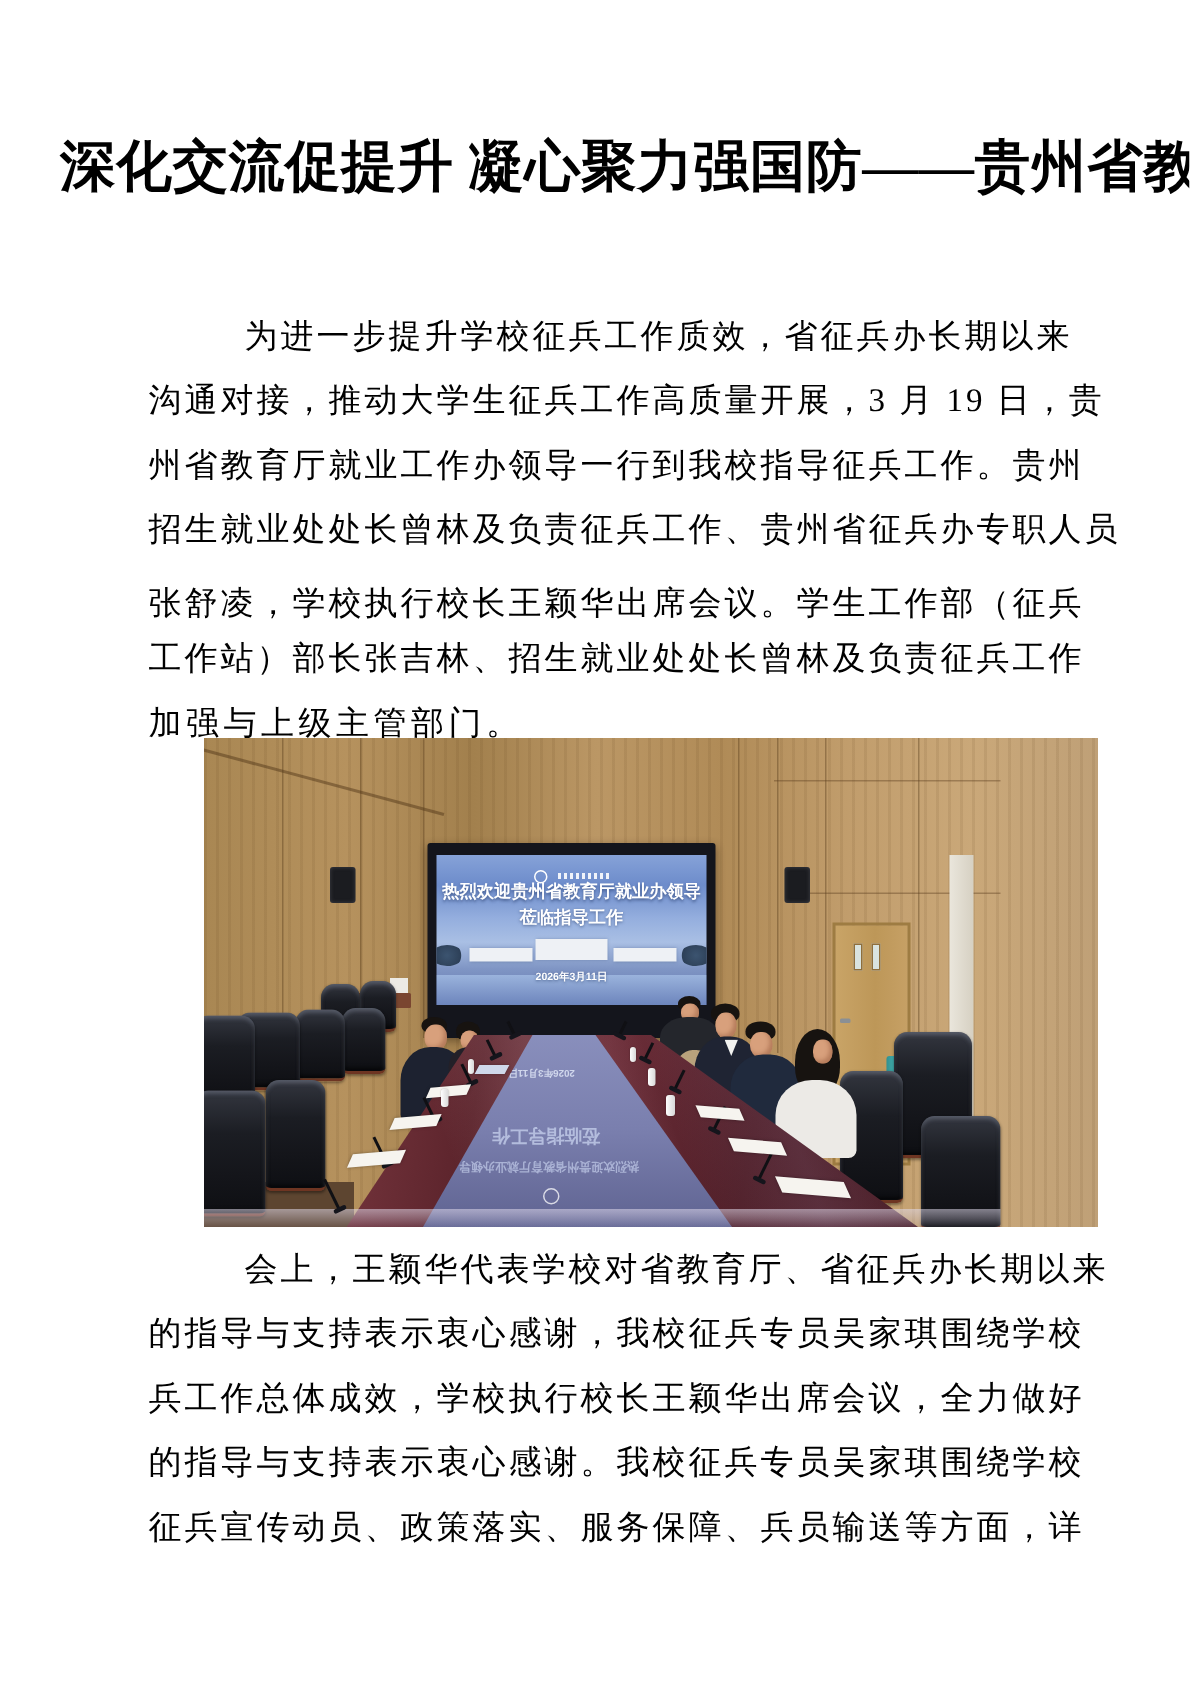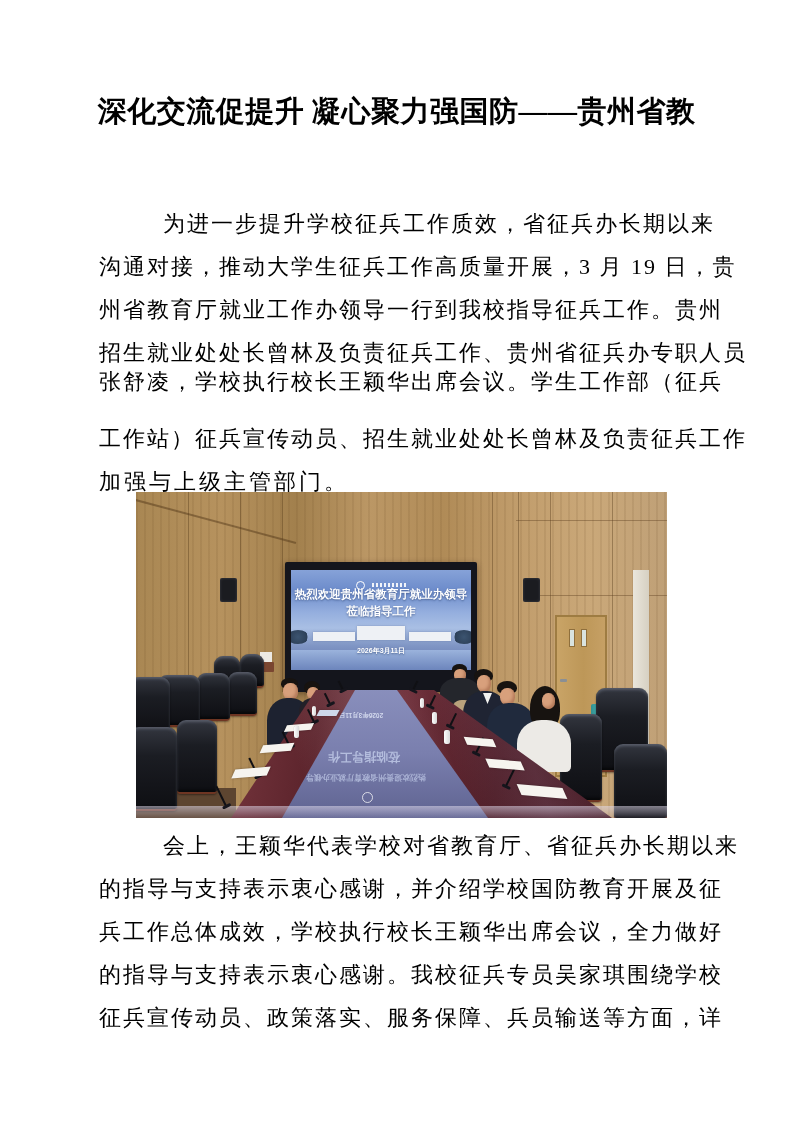--- a/index.html
+++ b/index.html
@@ -2,30 +2,30 @@
 <html><head>
 <meta charset="utf-8">
 <style>
   html,body{margin:0;padding:0;}
   body{width:793px;height:1122px;background:#ffffff;position:relative;
        font-family:"Liberation Serif","DejaVu Serif",serif;color:#000;}
   .page{position:absolute;inset:0;background:#ffffff;overflow:hidden;}
 
   
   .title-block{position:absolute;top:84px;left:40px;width:713px;text-align:center;
-               font-weight:700;font-size:29px;letter-spacing:.5px;}
+               font-weight:700;font-size:37px;letter-spacing:.5px;}
   .title-line{line-height:55px;white-space:nowrap;}
 
   
   .bline{position:absolute;left:99px;width:600px;height:43px;line-height:43px;
          font-size:22px;letter-spacing:2px;white-space:nowrap;overflow:visible;}
   .indent{padding-left:64px;}
 
   
-  .photo{position:absolute;left:136px;top:492px;width:531px;height:326px;overflow:hidden;
+  .photo{position:absolute;left:136px;top:492px;width:596px;height:326px;overflow:hidden;
     background:
       repeating-linear-gradient(90deg, rgba(92,62,26,.10) 0 2px, rgba(255,255,255,0) 2px 8px),
       linear-gradient(90deg,#a98753 0%,#b6925e 16%,#a2804d 30%,#bb9765 44%,#b08b57 58%,#c19d6c 72%,#caa879 86%,#bfa077 100%);}
   .photo *{position:absolute;}
   .seam{background:rgba(80,52,22,.38);}
   .hseam{background:rgba(90,60,30,.40);}
   .diag{left:-4px;top:6px;width:170px;height:2px;background:rgba(75,48,20,.45);
         transform:rotate(15deg);transform-origin:left top;}
 
   .speaker{width:17px;height:24px;background:#1b1c20;border-radius:2px;
@@ -99,22 +99,22 @@
 
   <div class="title-block">
     <div class="title-line">深化交流促提升 凝心聚力强国防——贵州省教</div>
   </div>
 
   <div>
     <div class="bline indent" style="top:202px">为进一步提升学校征兵工作质效，省征兵办长期以来</div>
     <div class="bline" style="top:245px">沟通对接，推动大学生征兵工作高质量开展，3 月 19 日，贵</div>
     <div class="bline" style="top:288px">州省教育厅就业工作办领导一行到我校指导征兵工作。贵州</div>
     <div class="bline" style="top:331px">招生就业处处长曾林及负责征兵工作、贵州省征兵办专职人员</div>
-    <div class="bline" style="top:360px">张舒凌，学校执行校长王颖华出席会议。学生工作部（征兵</div>
-    <div class="bline" style="top:417px">工作站）征兵宣传动员、招生就业处处长曾林及负责征兵工作</div>
+    <div class="bline" style="top:380px">张舒凌，学校执行校长王颖华出席会议。学生工作部（征兵</div>
+    <div class="bline" style="top:417px">工作站）部长张吉林、招生就业处处长曾林及负责征兵工作</div>
     <div class="bline" style="top:460px;letter-spacing:3px">加强与上级主管部门。</div>
   </div>
 
   <div class="photo">
 
     <div class="diag"></div>
     <div class="seam" style="left:52px;top:0;width:1px;height:230px"></div>
     <div class="seam" style="left:104px;top:0;width:1px;height:220px"></div>
     <div class="seam" style="left:146px;top:0;width:1px;height:200px"></div>
     <div class="seam" style="left:356px;top:0;width:1px;height:200px"></div>
@@ -223,19 +223,19 @@
     <div class="paper" style="left:384px;top:294px;width:44px;height:11px;transform:skewX(28deg) rotate(5deg)"></div>
     <div class="bottle" style="left:284px;top:206px;width:4px;height:10px"></div>
     <div class="bottle" style="left:296px;top:220px;width:5px;height:12px"></div>
     <div class="bottle" style="left:308px;top:238px;width:6px;height:14px"></div>
     <div class="bottle" style="left:176px;top:214px;width:4px;height:10px"></div>
     <div class="bottle" style="left:158px;top:234px;width:5px;height:12px"></div>
   </div>
 
   <div>
     <div class="bline indent" style="top:824px">会上，王颖华代表学校对省教育厅、省征兵办长期以来</div>
-    <div class="bline" style="top:867px">的指导与支持表示衷心感谢，并介绍学校国防教育开展及征</div>
+    <div class="bline" style="top:867px">的指导与支持表示衷心感谢，我校征兵专员吴家琪围绕学校</div>
     <div class="bline" style="top:910px">兵工作总体成效，学校执行校长王颖华出席会议，全力做好</div>
     <div class="bline" style="top:953px">的指导与支持表示衷心感谢。我校征兵专员吴家琪围绕学校</div>
     <div class="bline" style="top:996px">征兵宣传动员、政策落实、服务保障、兵员输送等方面，详</div>
   </div>
 
 </div>
 
 </body></html>

